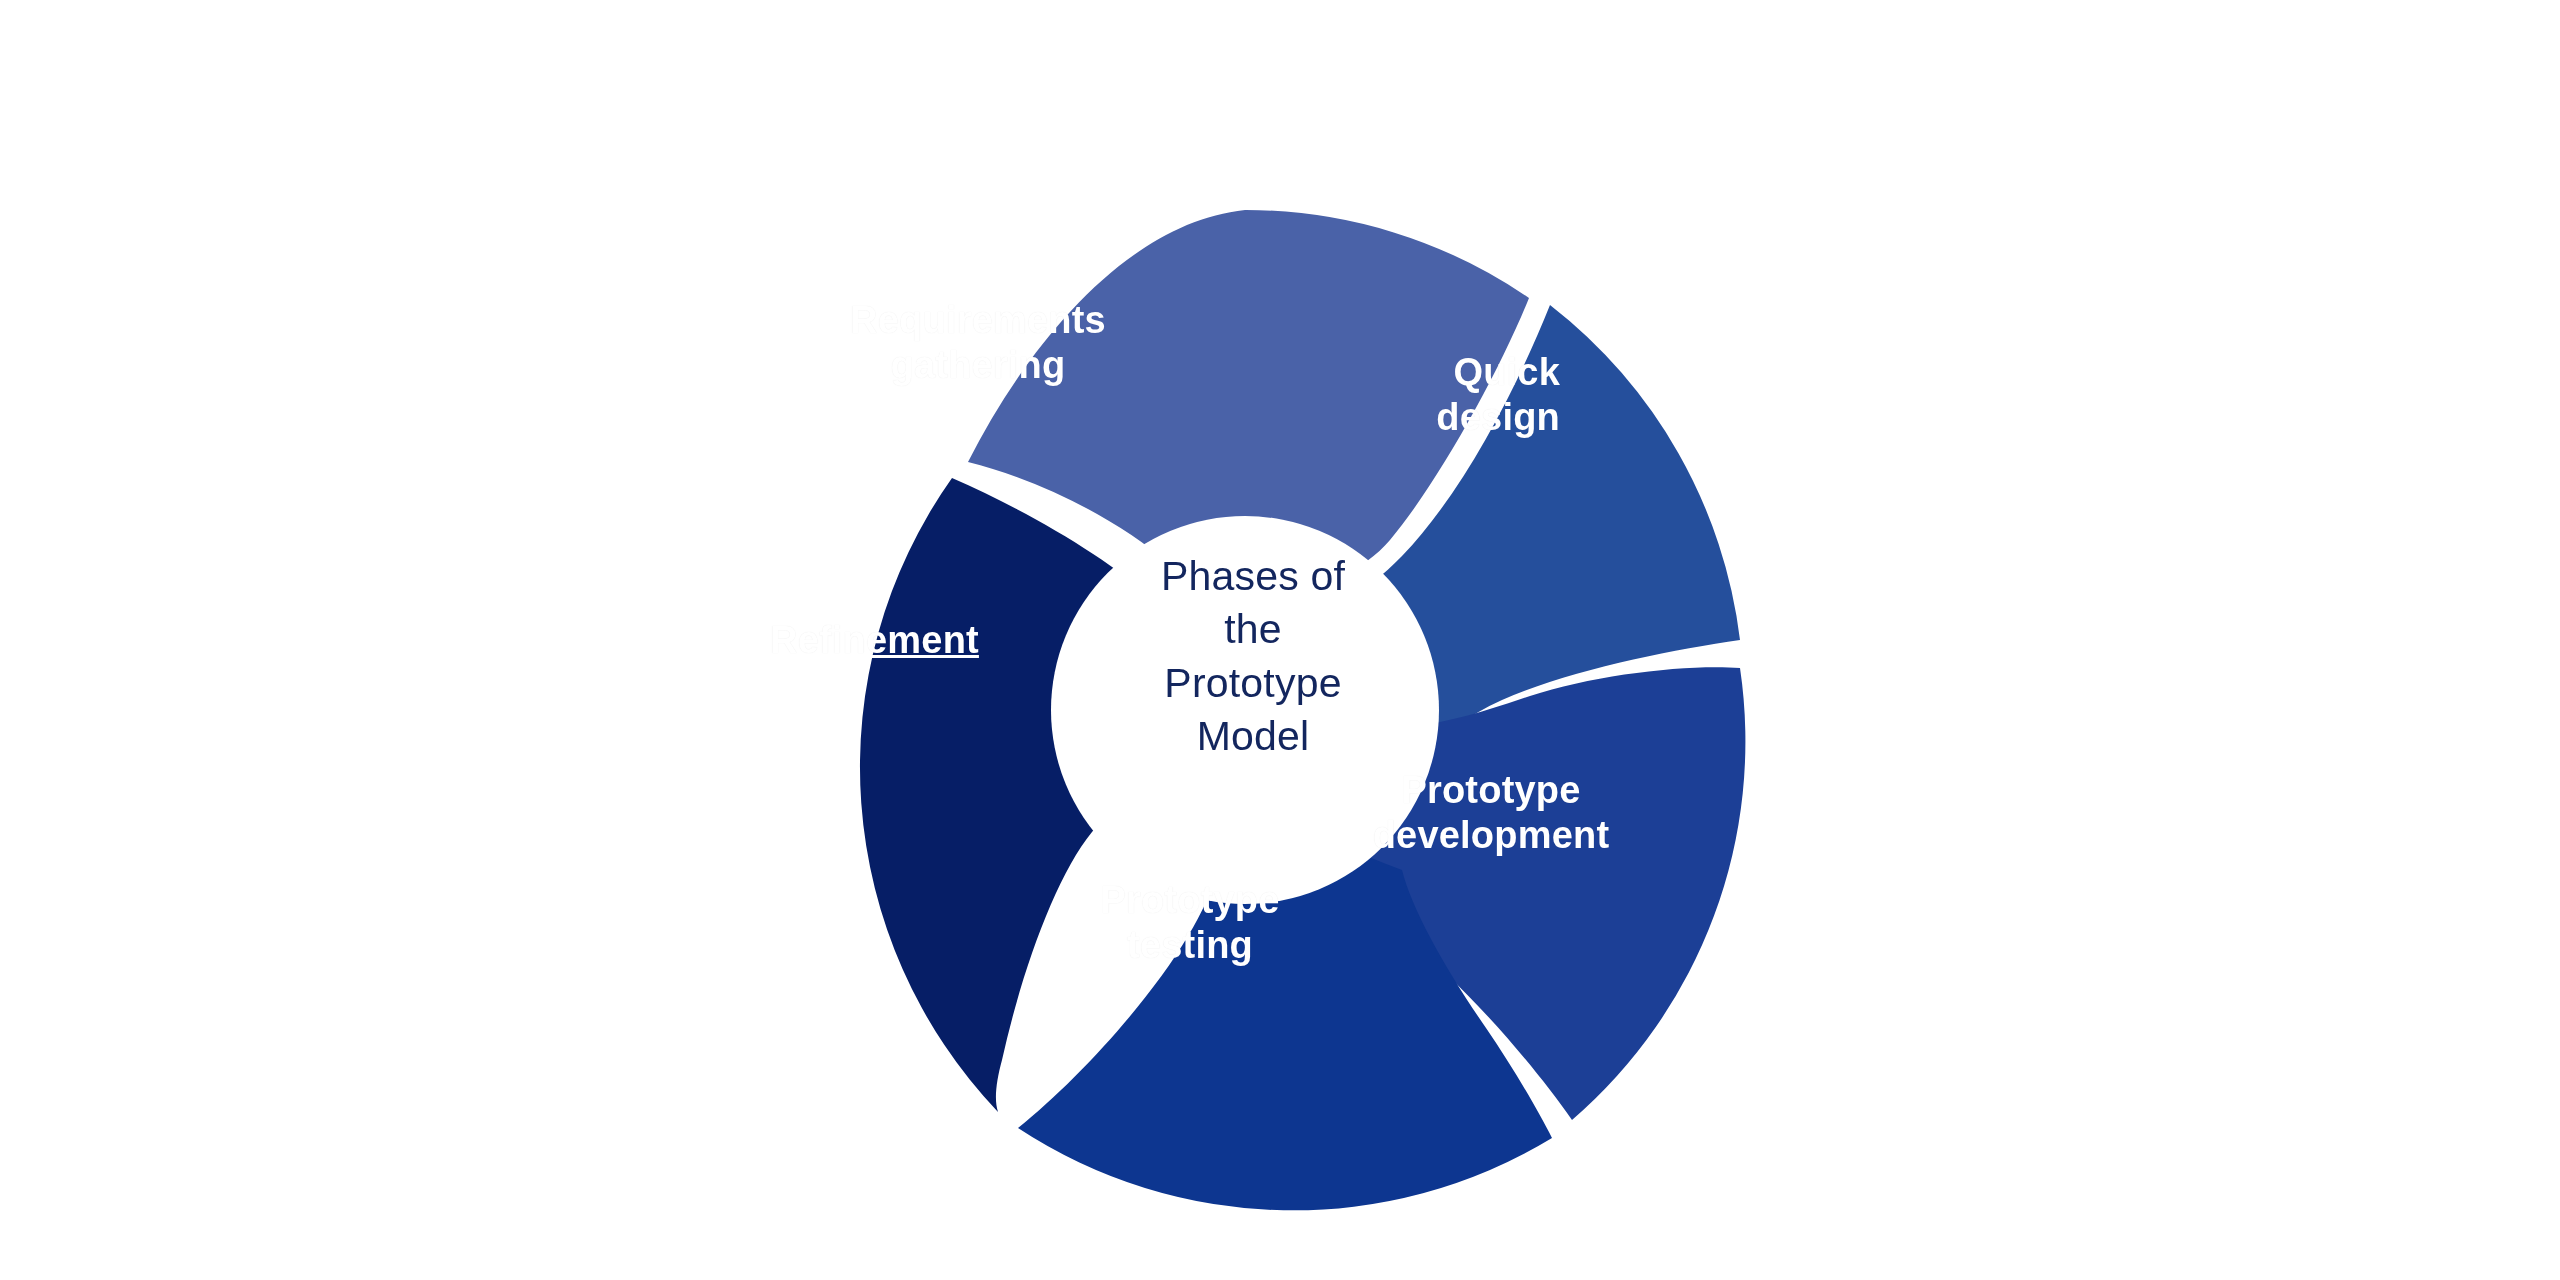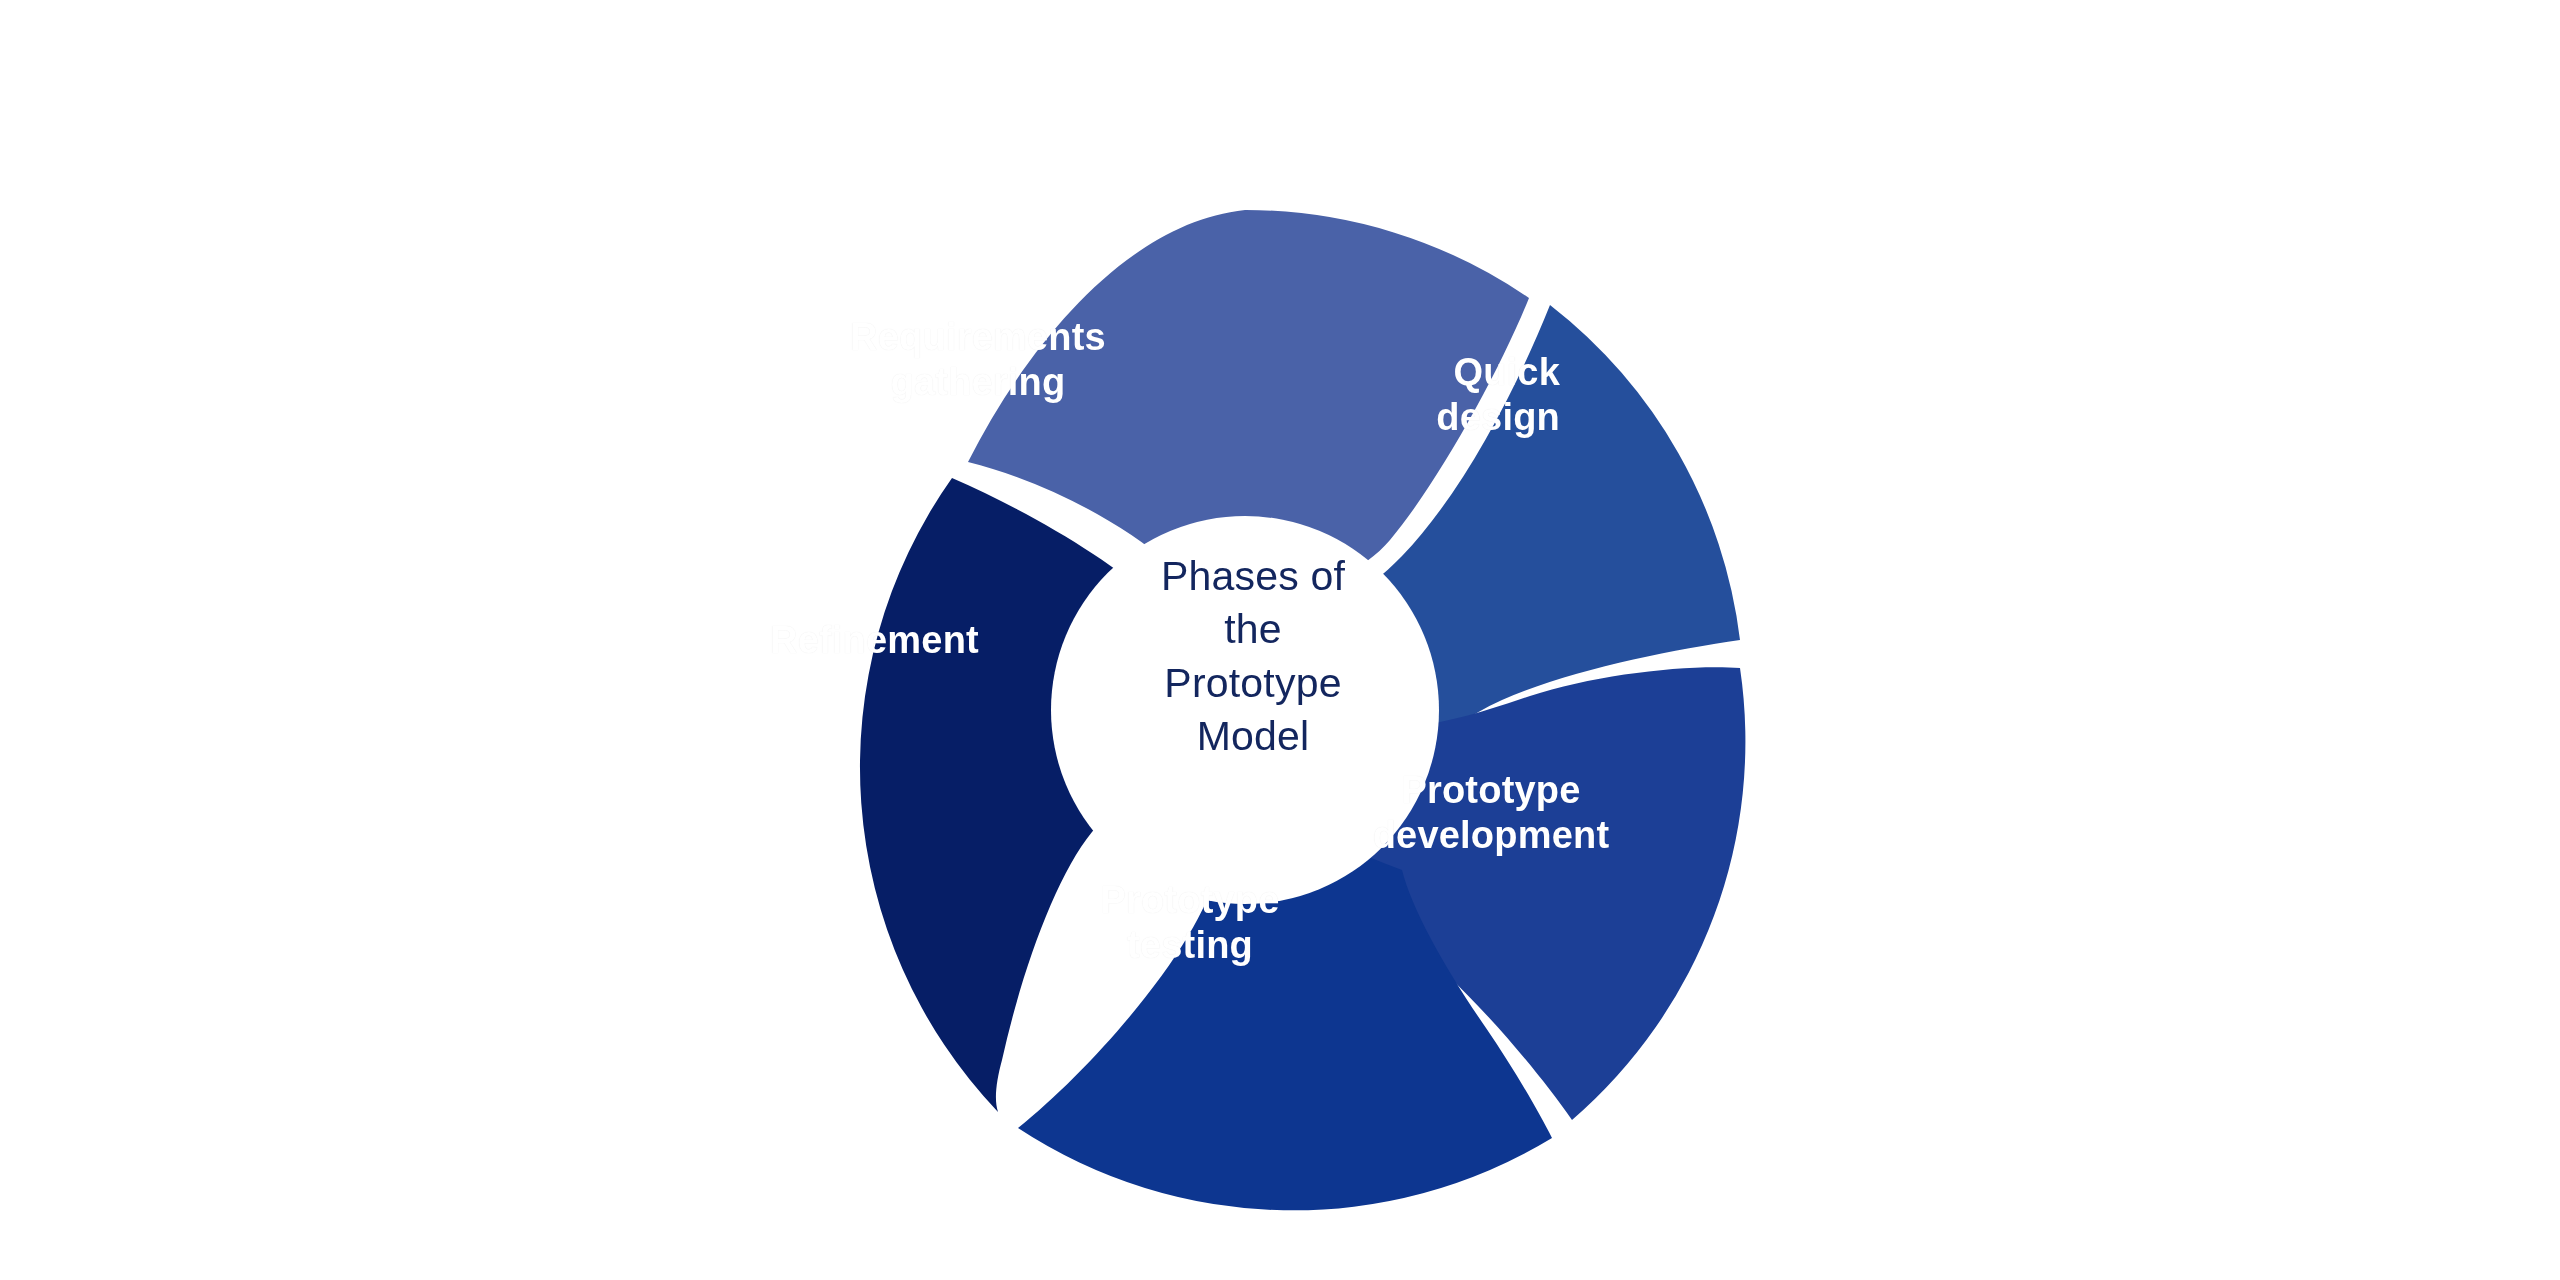--- a/index.html
+++ b/index.html
@@ -55,21 +55,20 @@
     letter-spacing: 0.2px;
     white-space: pre-line;
     text-shadow: 0 0 1px rgba(0,0,0,0.10);
   }
 
   .lbl-requirements {
     left: 58px;
     top: 118px;
     width: 360px;
     font-size: 38px;
-    margin-top: 17px;
   }
   .lbl-quick {
     left: 560px;
     top: 170px;
     width: 260px;
     font-size: 38px;
     text-align: right;
   }
   .lbl-protodev {
     left: 576px;
@@ -82,20 +81,21 @@
     top: 698px;
     width: 320px;
     font-size: 38px;
   }
   .lbl-refinement {
     left: 30px;
     top: 438px;
     width: 320px;
     font-size: 38px;
     text-align: left;
+    text-decoration: underline;
   }
 
   
   .hub-text {
     position: absolute;
     left: 333px;
     top: 370px;
     width: 360px;
     text-align: center;
     color: #13265e;

